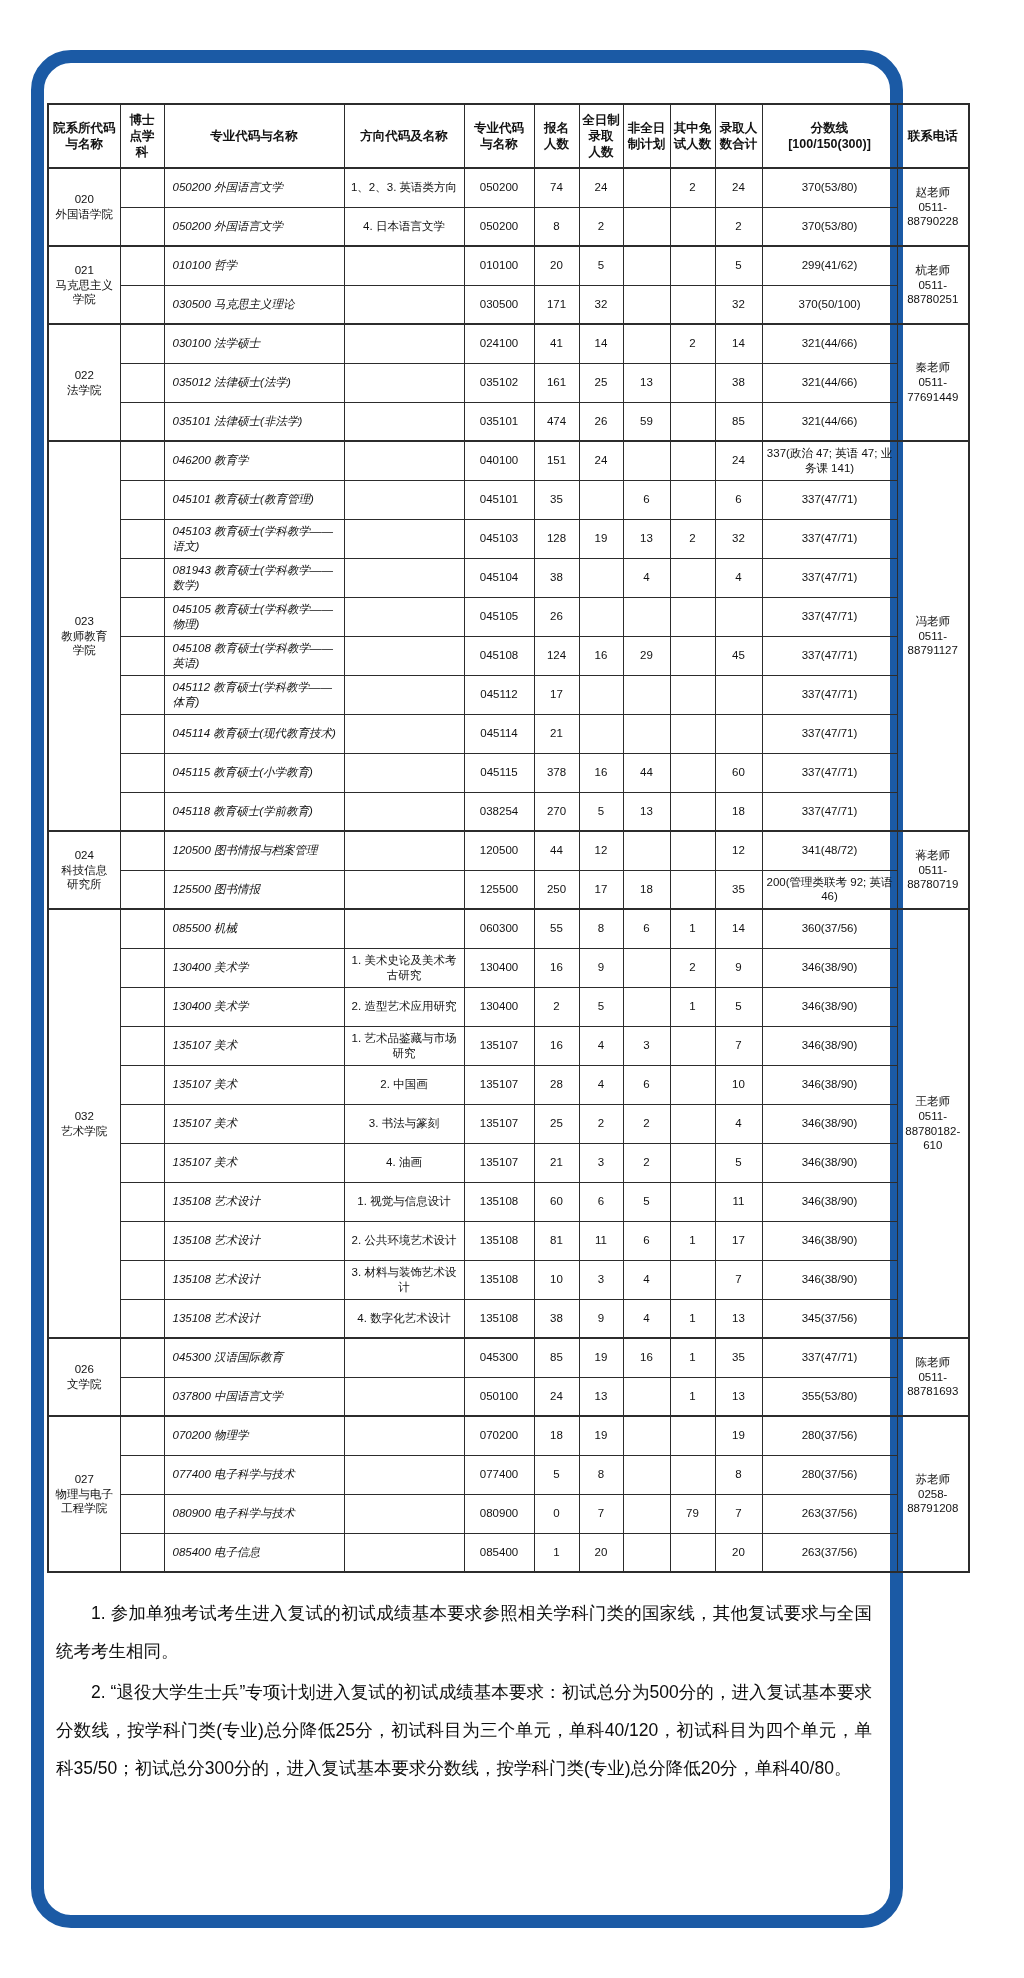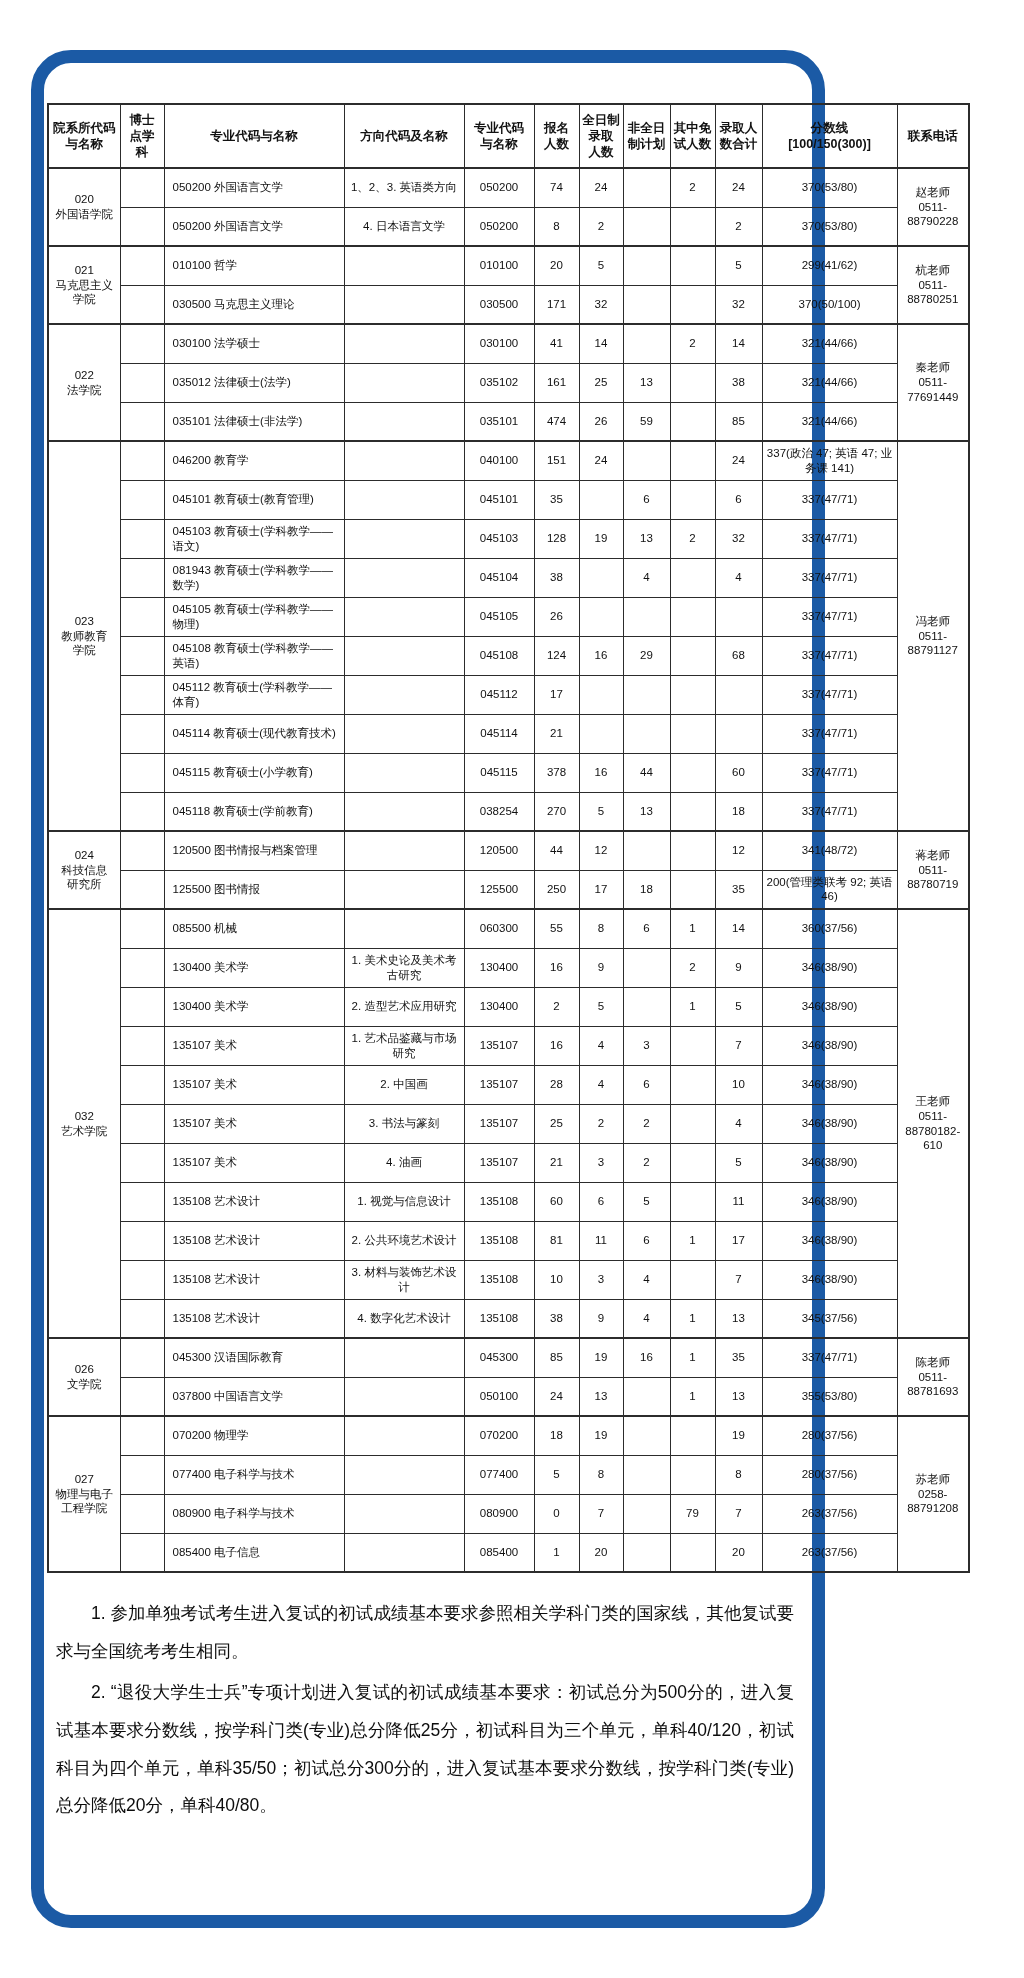--- a/index.html
+++ b/index.html
@@ -8,21 +8,21 @@
     width: 1024px;
     height: 1978px;
     position: relative;
     font-family: "Liberation Sans", "DejaVu Sans", sans-serif;
     color: #111;
   }
   .frame {
     position: absolute;
     left: 31px;
     top: 50px;
-    width: 794px;
+    width: 872px;
     min-height: 1878px;
     border: 13px solid #1b5aa5;
     border-radius: 40px;
     background: #ffffff;
     padding: 40px 6px 42px 2px;
   }
   table.adm {
     border-collapse: collapse;
     table-layout: fixed;
     width: 921px;
@@ -48,20 +48,21 @@
     font-size: 11.5px;
     height: 39px;
     line-height: 1.28;
     padding: 3px 2px;
     text-align: center;
   }
   .adm td.major {
     text-align: left;
     padding-left: 8px;
     padding-right: 4px;
+    font-style: italic;
   }
   .adm td.dept, .adm td.contact {
     white-space: pre-line;
     font-size: 11.5px;
   }
   .adm tr.group-start td { border-top: 2px solid #2c2c2c; }
   .notes {
     margin: 22px 12px 0 10px;
   }
   .notes p {
@@ -178,21 +179,21 @@
           <td class="num"></td>
           <td class="num">32</td>
           <td class="score">370(50/100)</td>
         </tr>
         <tr class="group-start">
           <td class="dept" rowspan="3">022
 法学院</td>
           <td class="phd"></td>
           <td class="major">030100 法学硕士</td>
           <td class="direction"></td>
-          <td class="code">030100</td>
+          <td class="code">024100</td>
           <td class="num">41</td>
           <td class="num">14</td>
           <td class="num"></td>
           <td class="num">2</td>
           <td class="num">14</td>
           <td class="score">321(44/66)</td>
           <td class="contact" rowspan="3">秦老师
 0511-
 77691449</td>
         </tr>
@@ -288,21 +289,21 @@
         </tr>
         <tr>
           <td class="phd"></td>
           <td class="major">045108 教育硕士(学科教学——英语)</td>
           <td class="direction"></td>
           <td class="code">045108</td>
           <td class="num">124</td>
           <td class="num">16</td>
           <td class="num">29</td>
           <td class="num"></td>
-          <td class="num">68</td>
+          <td class="num">45</td>
           <td class="score">337(47/71)</td>
         </tr>
         <tr>
           <td class="phd"></td>
           <td class="major">045112 教育硕士(学科教学——体育)</td>
           <td class="direction"></td>
           <td class="code">045112</td>
           <td class="num">17</td>
           <td class="num"></td>
           <td class="num"></td>

